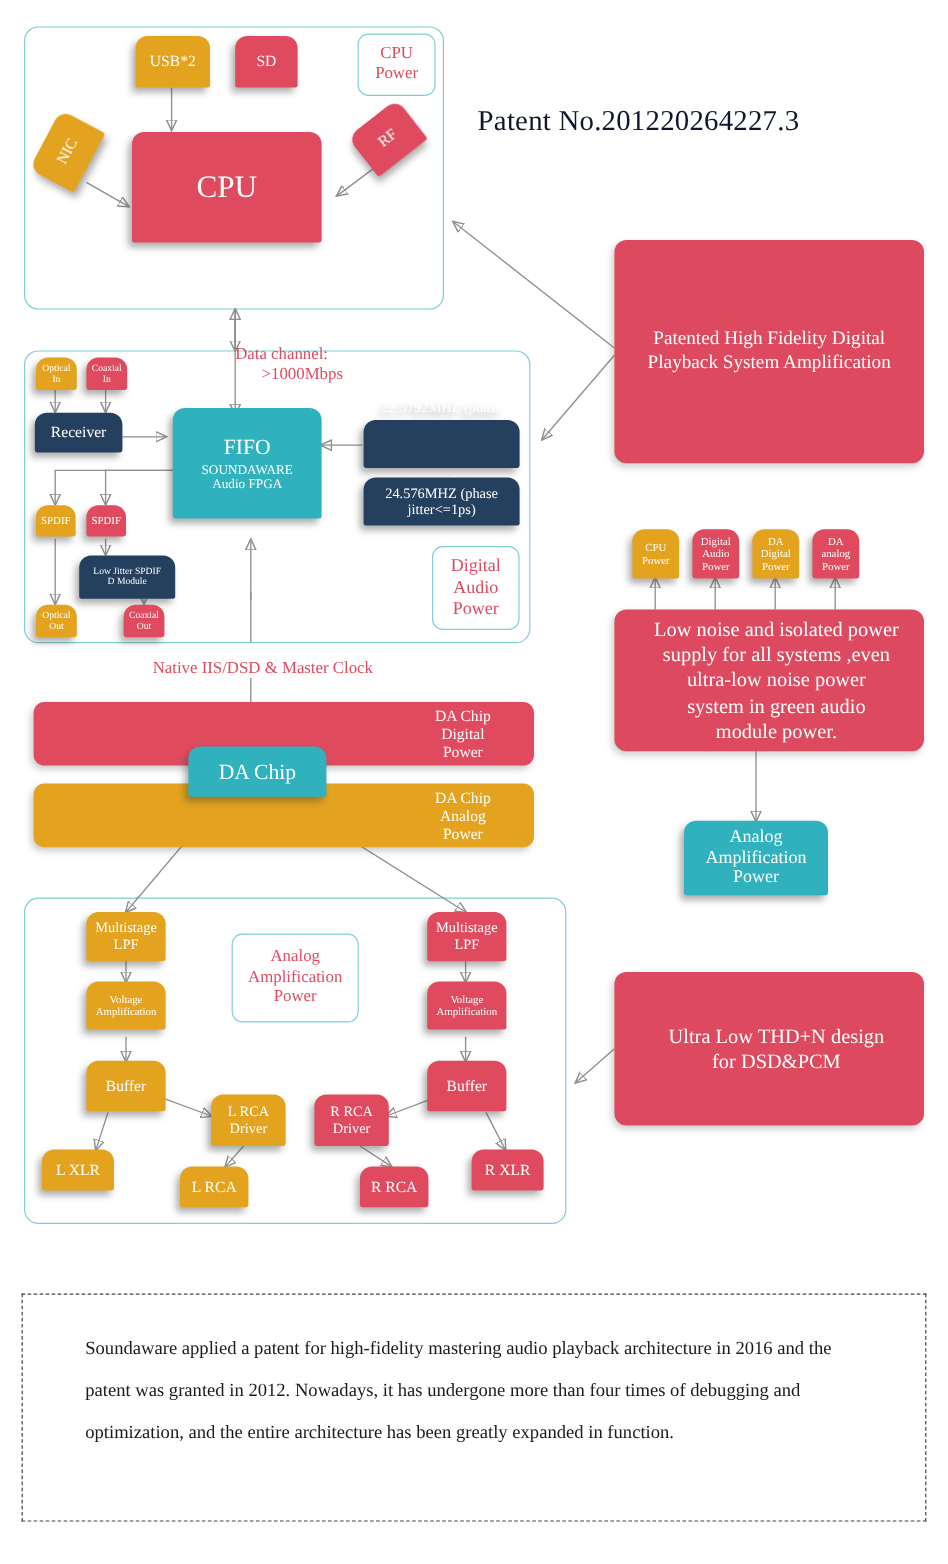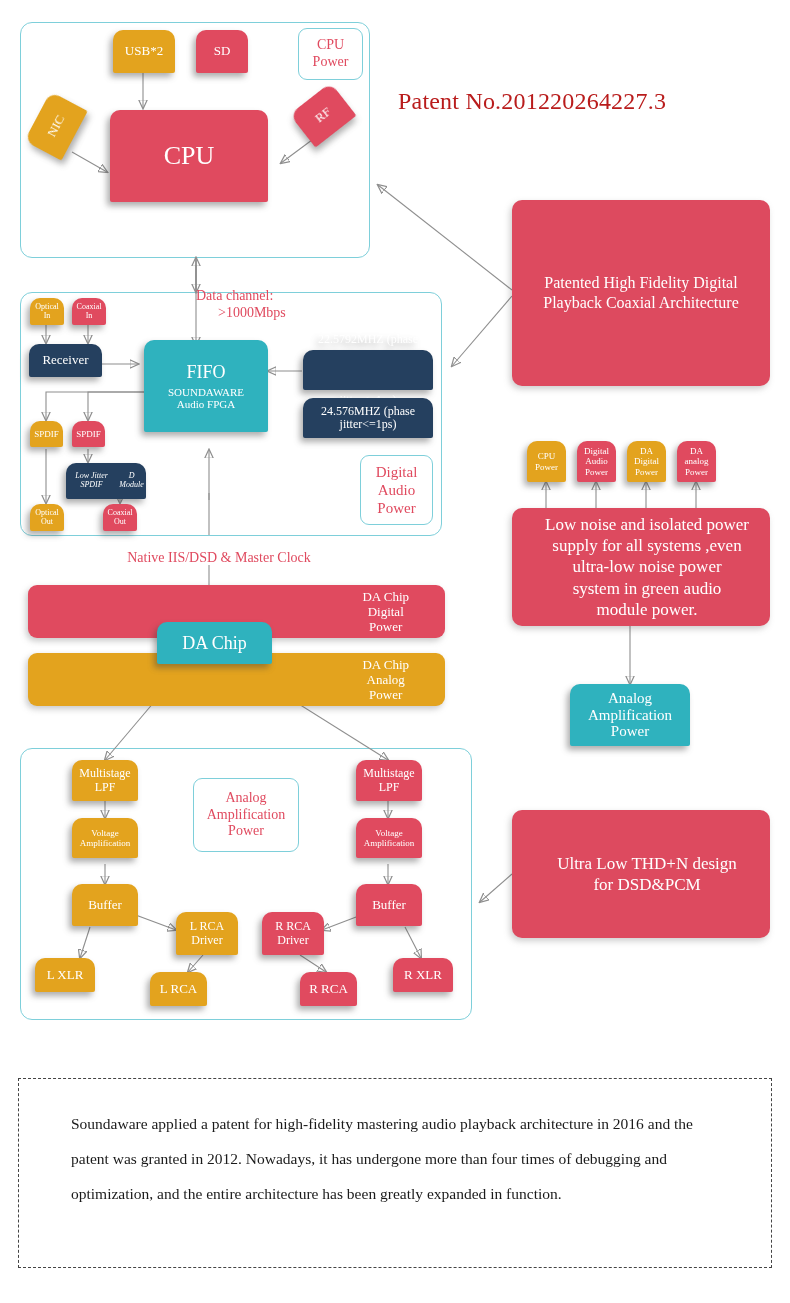--- a/index.html
+++ b/index.html
@@ -63,21 +63,21 @@
   
   .label{position:absolute;color:#e04a5f;text-align:center;z-index:7;line-height:1.2;}
 
   
   svg.wires{position:absolute;left:0;top:0;width:790px;height:1303px;z-index:2;overflow:visible;}
   svg.wires line,svg.wires path{stroke:#8e8e8e;stroke-width:1.1;fill:none;}
 
   
   #patent-no{
     position:absolute;left:398px;top:88px;
-    font-size:24px;color:#b91c1c;letter-spacing:.2px;white-space:nowrap;z-index:8;
+    font-size:24px;color:#0f172a;letter-spacing:.2px;white-space:nowrap;z-index:8;
   }
 
   
   #note{
     position:absolute;left:18px;top:1078px;width:754px;height:190px;
     border:1.4px dashed #444;box-sizing:border-box;background:#fff;z-index:5;
   }
   #note p{
     margin:0;padding:28px 42px 0 52px;
     font-size:15.5px;color:#1a1a1a;line-height:2.25;text-align:left;
@@ -201,21 +201,21 @@
   <div class="node teal" style="left:144px;top:340px;width:124px;height:92px;flex-direction:column;">
     <span class="fs18" style="margin-bottom:4px;">FIFO</span>
     <span class="fs11">SOUNDAWARE</span>
     <span class="fs11">Audio FPGA</span>
   </div>
 
   <div class="node orange fs9" style="left:30px;top:421px;width:33px;height:26px;">SPDIF</div>
 
   <div class="node red fs9" style="left:72px;top:421px;width:33px;height:26px;">SPDIF</div>
 
-  <div class="node navy fs8" style="left:66px;top:463px;width:80px;height:36px;font-style:italic;">
+  <div class="node navy fs8" style="left:66px;top:463px;width:80px;height:36px;flex-direction:column;">
     <span>Low Jitter SPDIF</span>
     <span>D Module</span>
   </div>
 
   <div class="node orange fs8" style="left:30px;top:504px;width:34px;height:27px;flex-direction:column;">
     <span>Optical</span>
     <span>Out</span>
   </div>
 
   <div class="node red fs8" style="left:103px;top:504px;width:34px;height:27px;flex-direction:column;">
@@ -304,21 +304,21 @@
     <span>R RCA</span>
     <span>Driver</span>
   </div>
 
   <div class="node red fs13" style="left:393px;top:958px;width:60px;height:34px;">R XLR</div>
 
   <div class="node red fs13" style="left:300px;top:972px;width:57px;height:34px;">R RCA</div>
 
   <div class="callout fs16" style="left:512px;top:200px;width:258px;height:186px;flex-direction:column;">
     <span>Patented High  Fidelity Digital</span>
-    <span>Playback Coaxial Architecture</span>
+    <span>Playback System Amplification</span>
   </div>
 
   <div class="node orange fs9" style="left:527px;top:441px;width:39px;height:41px;flex-direction:column;">
     <span>CPU</span>
     <span>Power</span>
   </div>
 
   <div class="node red fs9" style="left:577px;top:441px;width:39px;height:41px;flex-direction:column;">
     <span>Digital</span>
     <span>Audio</span>

